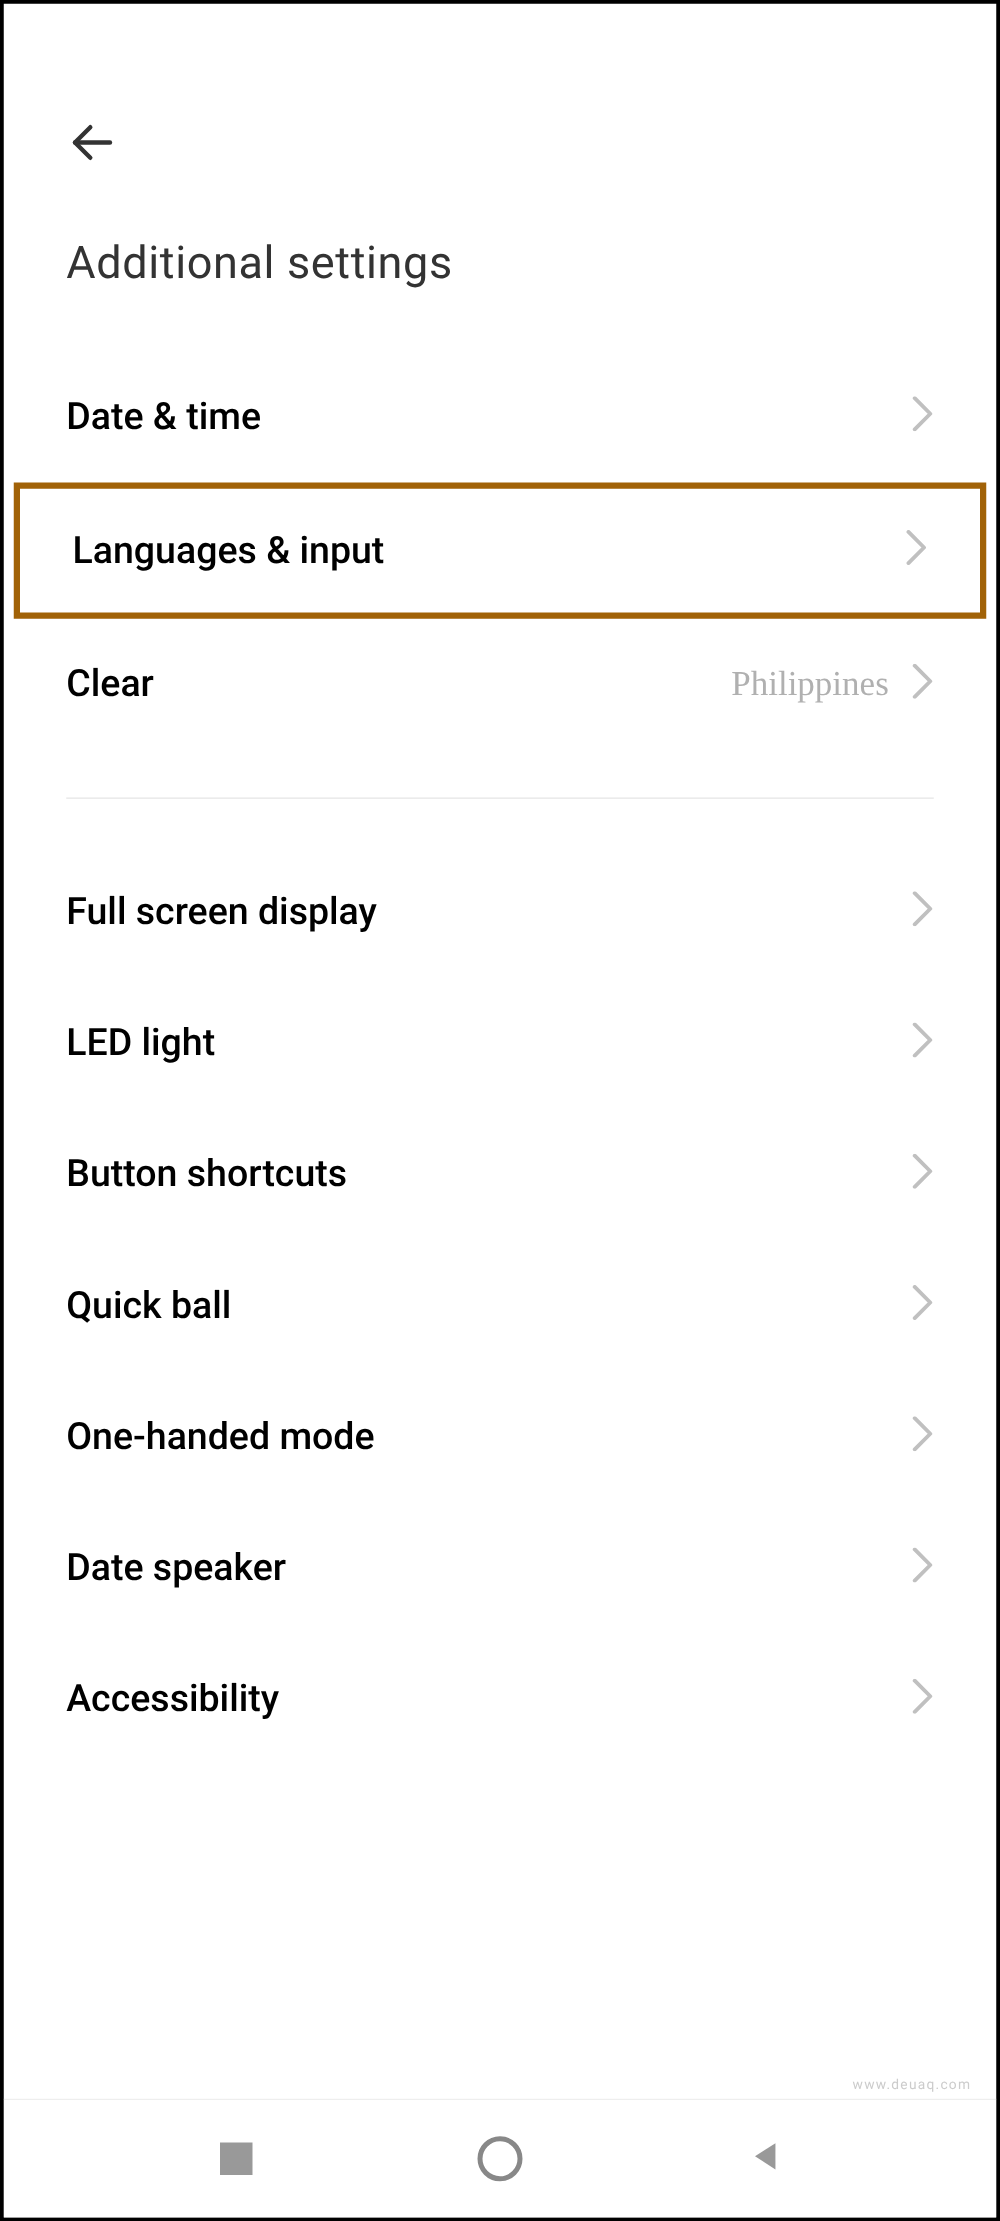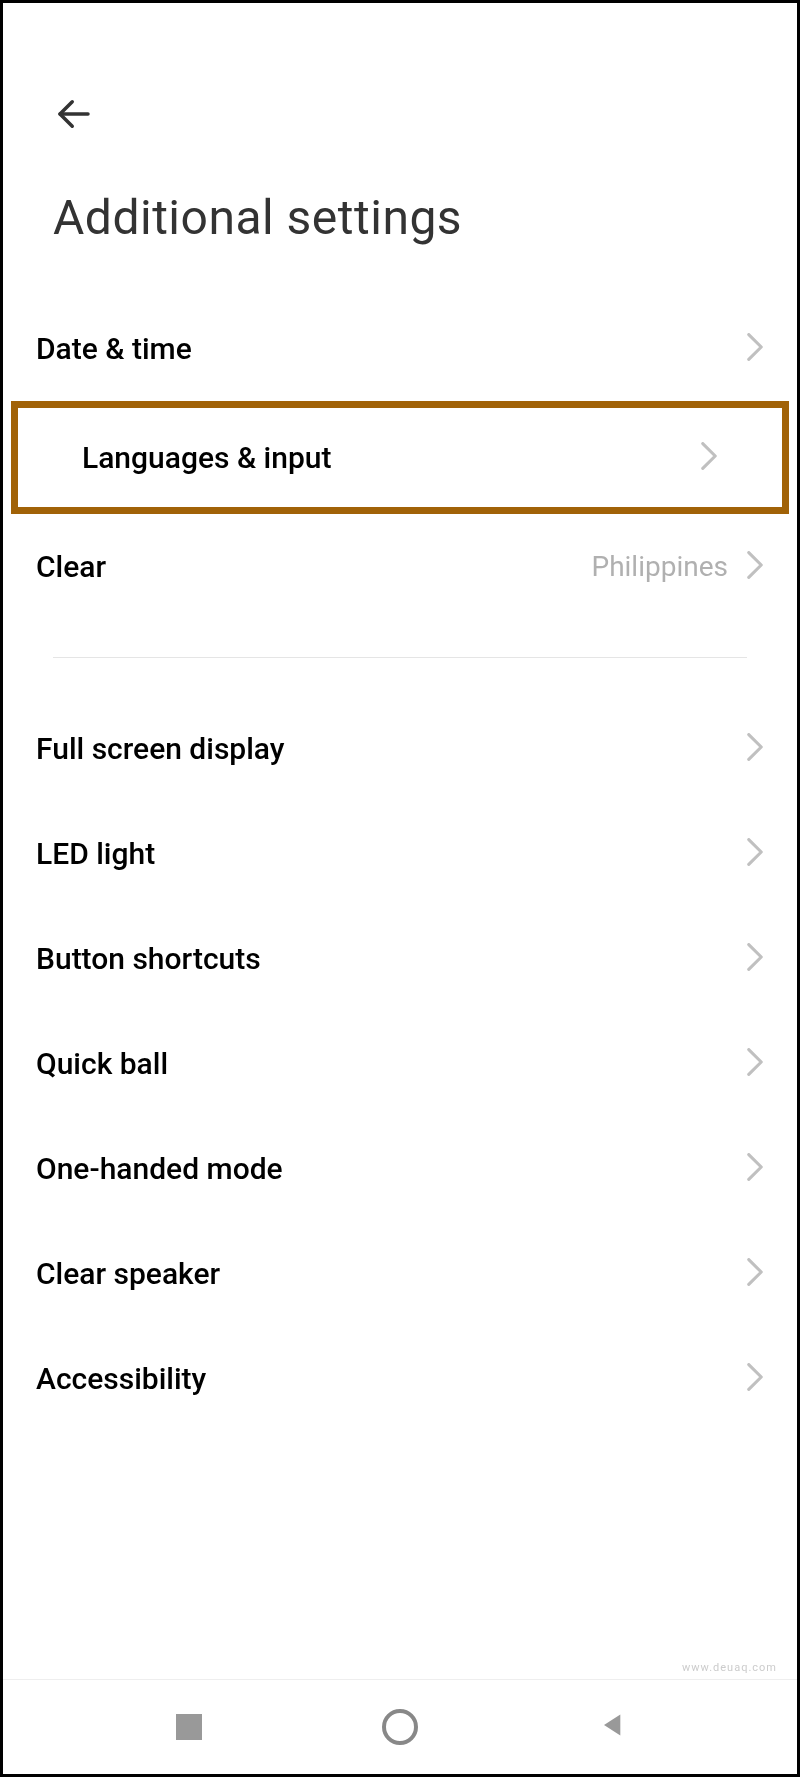--- a/index.html
+++ b/index.html
@@ -27,50 +27,51 @@
       display: inline-flex;
       align-items: center;
       cursor: pointer;
       margin-bottom: 50px;
     }
     .back-button svg {
       width: 42px;
       height: 42px;
     }
     .page-title {
-      font-size: 48px;
+      font-size: 36px;
       font-weight: 400;
       color: #333333;
       letter-spacing: 0.5px;
     }
     .settings-list {
       padding-top: 30px;
     }
     .list-item {
       display: flex;
       align-items: center;
       justify-content: space-between;
-      padding: 32px 33px;
+      padding: 32px 50px;
       cursor: pointer;
       min-height: 105px;
     }
     .list-item.highlighted {
-      border: 7px solid #a16207;
+      border: 5px solid #a16207;
       margin: 0 8px;
-      padding: 32px 64px;
+      padding: 32px 42px;
     }
     .item-label {
       font-size: 30px;
       font-weight: 500;
       color: #000000;
     }
     .item-right {
       display: flex;
       align-items: center;
       gap: 18px;
+      font-family: Liberation Serif, serif;
     }
     .item-value {
       font-size: 28px;
       color: #b0b0b0;
       font-weight: 400;
     }
     .chevron svg {
       width: 18px;
       height: 28px;
     }
@@ -228,21 +229,21 @@
       <div class="item-right">
         <span class="chevron">
           <svg viewBox="0 0 10 18" fill="none" stroke="#c0c0c0" stroke-width="2" stroke-linecap="round" stroke-linejoin="round">
             <polyline points="1 1 9 9 1 17"></polyline>
           </svg>
         </span>
       </div>
     </div>
 
     <div class="list-item">
-      <span class="item-label">Clear speaker</span>
+      <span class="item-label">Date speaker</span>
       <div class="item-right">
         <span class="chevron">
           <svg viewBox="0 0 10 18" fill="none" stroke="#c0c0c0" stroke-width="2" stroke-linecap="round" stroke-linejoin="round">
             <polyline points="1 1 9 9 1 17"></polyline>
           </svg>
         </span>
       </div>
     </div>
 
     <div class="list-item">

